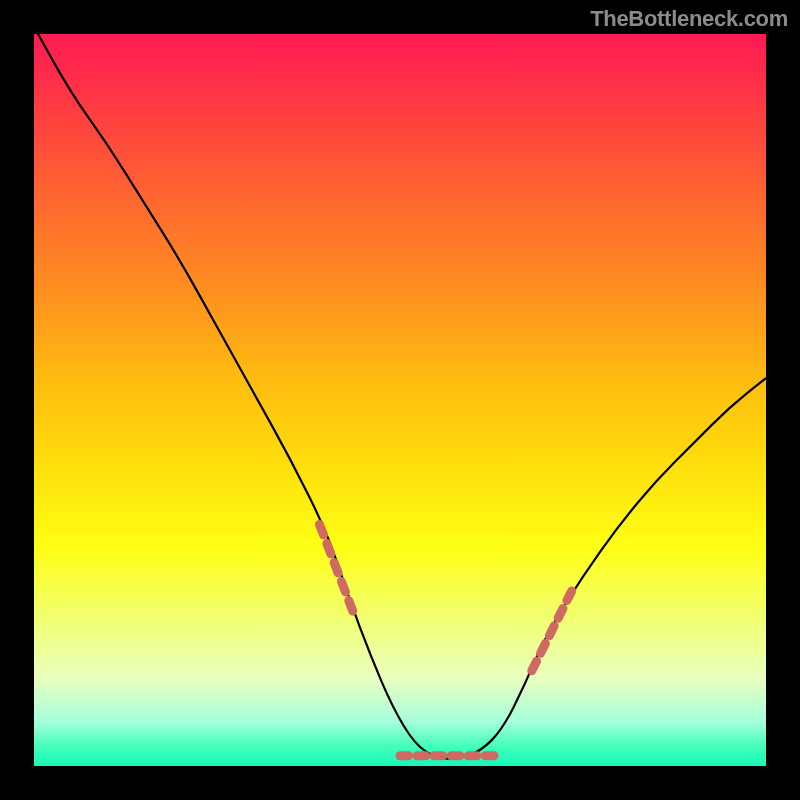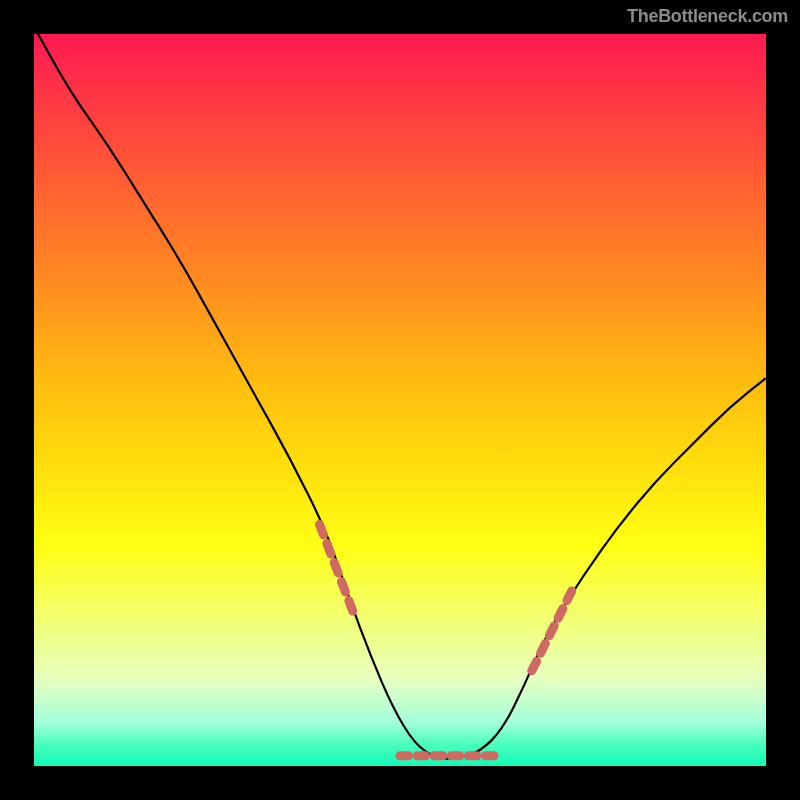--- a/index.html
+++ b/index.html
@@ -29,21 +29,21 @@
       #a4ffdc 94%,
       #4bfebb 97%,
       #12f9b7 100%
     );
   }
   .watermark {
     position: absolute;
     top: 6px;
     right: 12px;
     font-family: Arial, Helvetica, sans-serif;
-    font-size: 18px;
+    font-size: 22px;
     font-weight: 600;
     color: #8b8b8b;
     letter-spacing: -0.3px;
   }
   svg.overlay {
     position: absolute;
     left: 34px;
     top: 34px;
     width: 732px;
     height: 732px;

